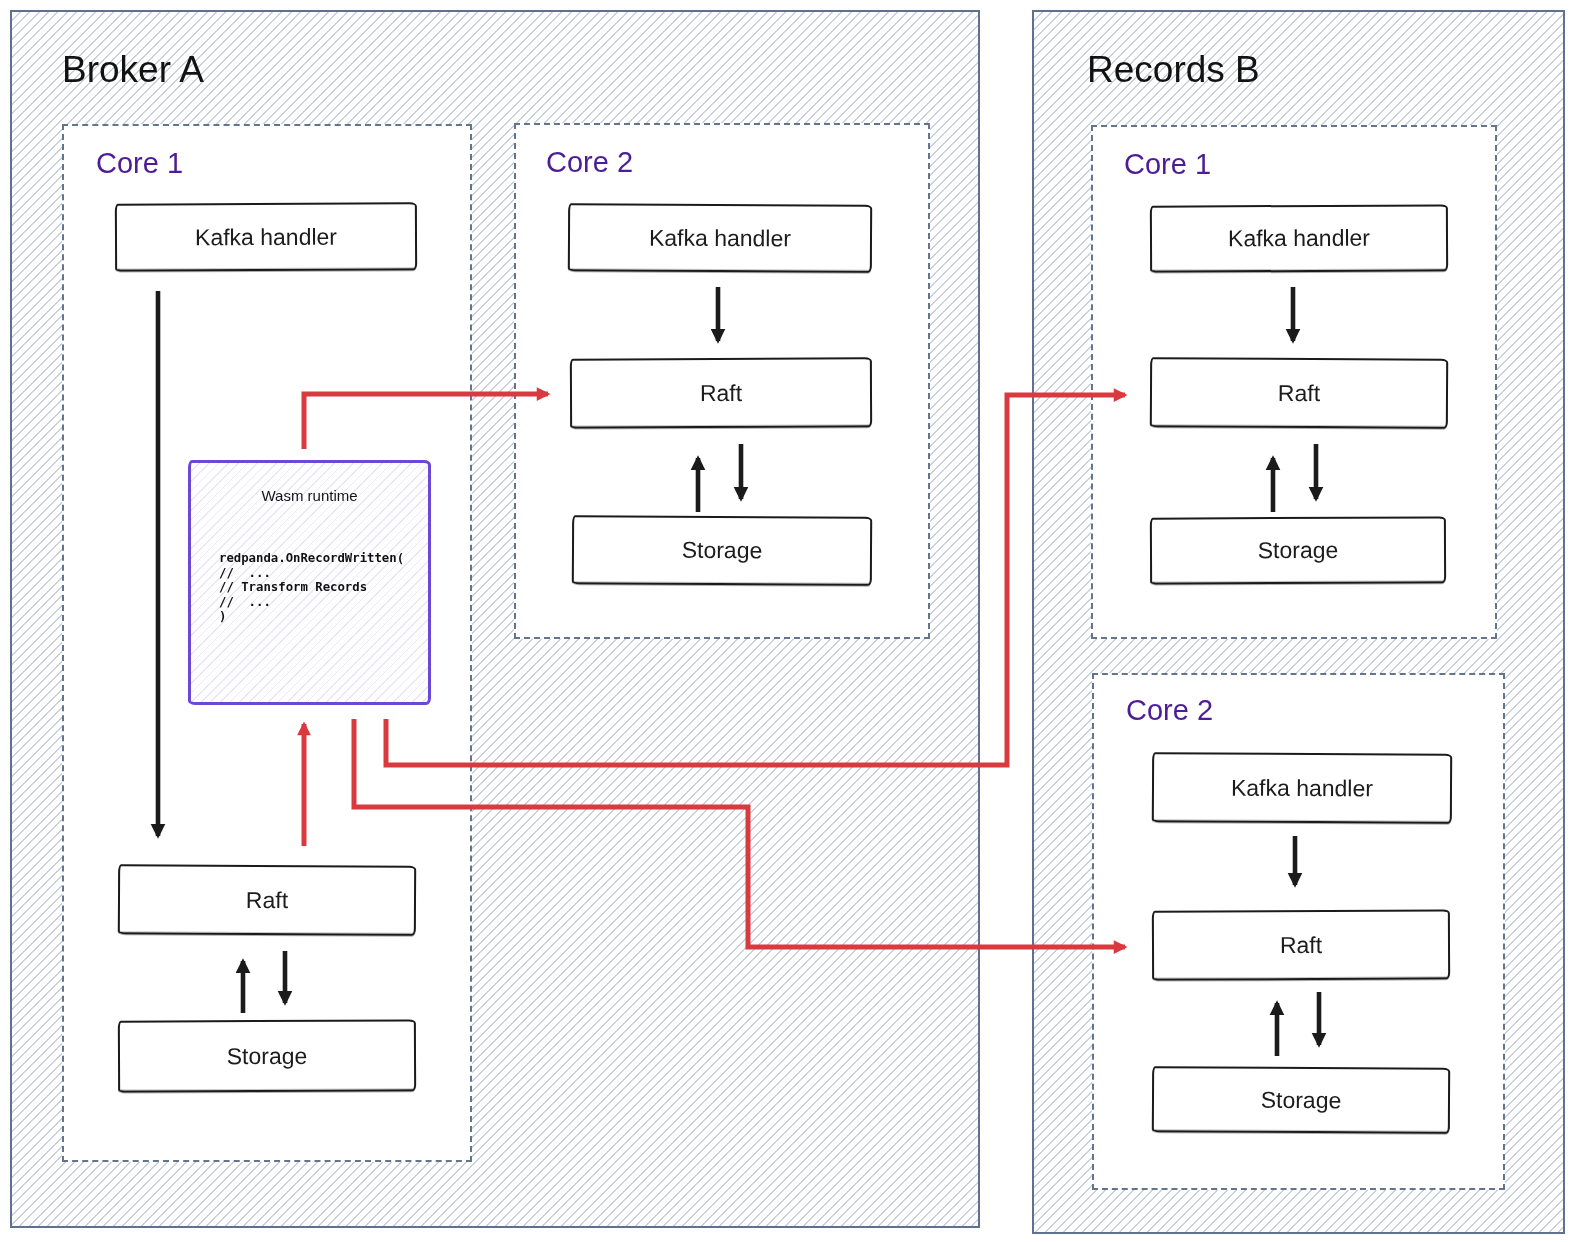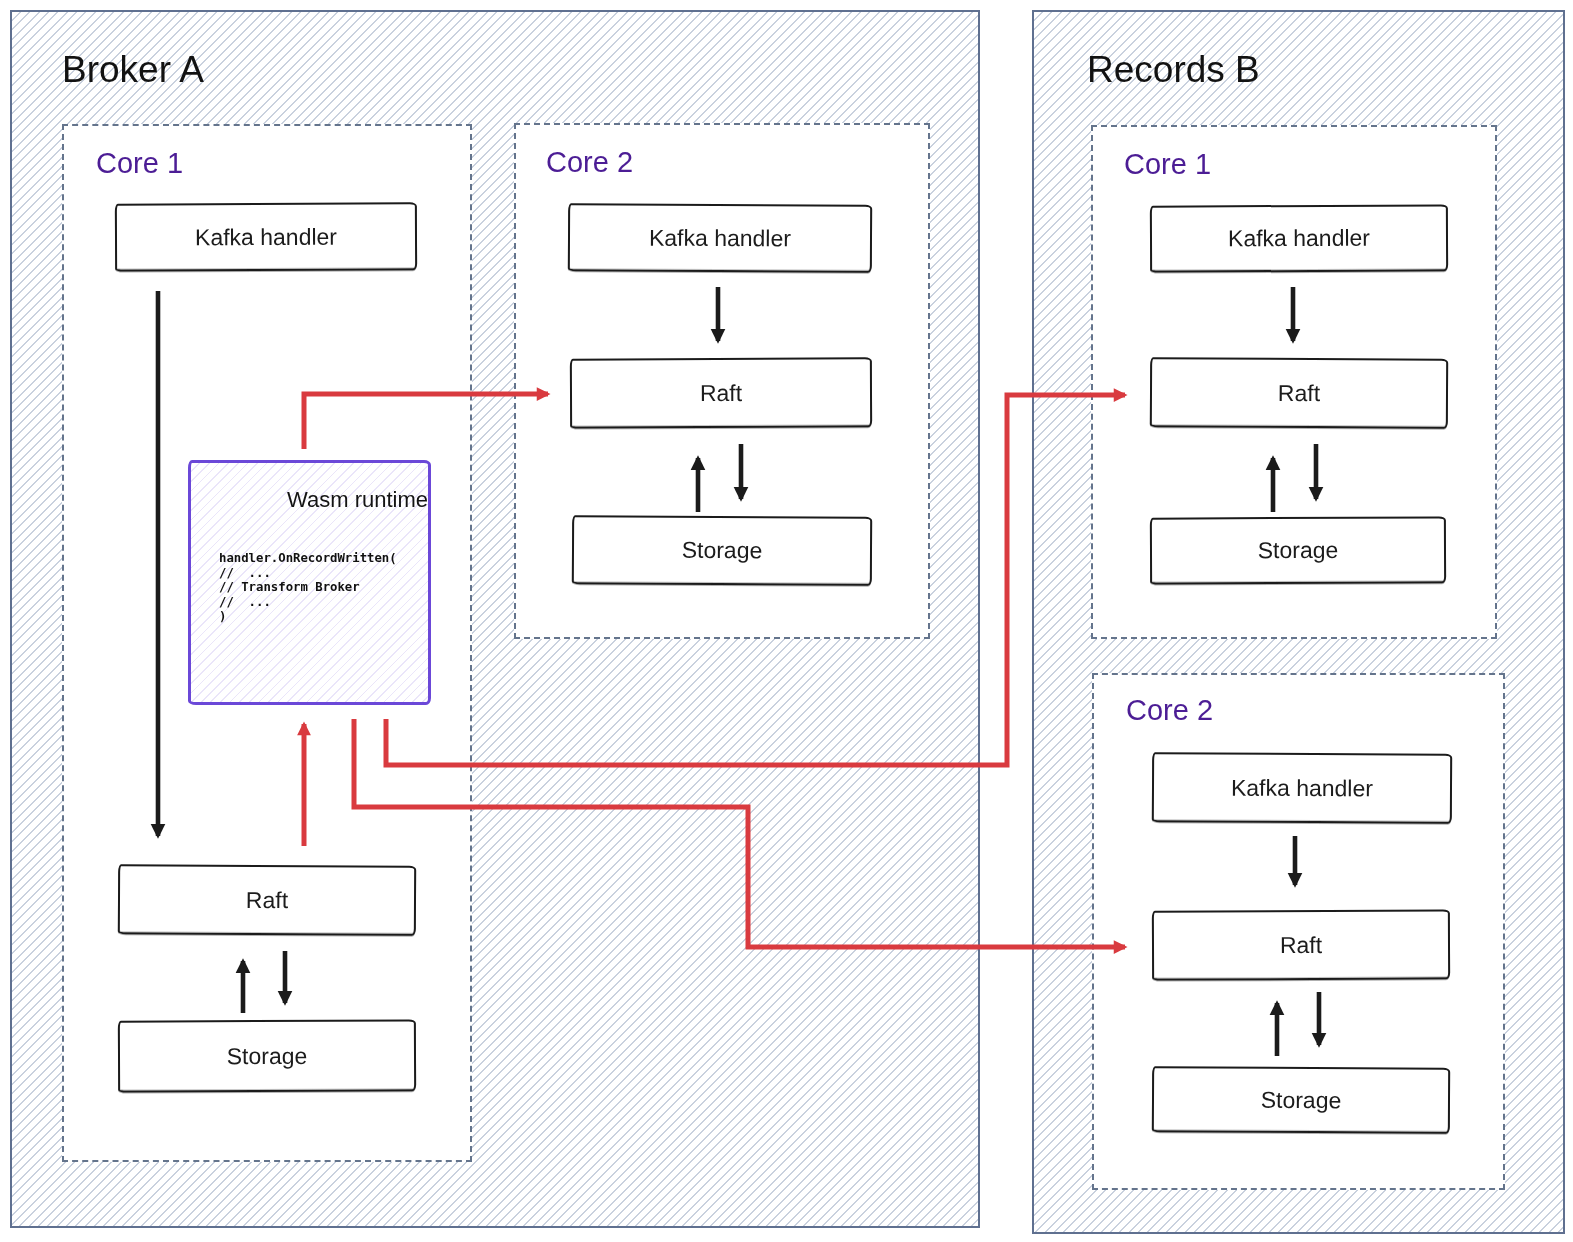--- a/index.html
+++ b/index.html
@@ -58,22 +58,22 @@
   .storage-b2{left:1152px;top:1067px;width:298px;height:66px;}
   
   .wasm{
     position:absolute;left:188px;top:460px;width:243px;height:245px;box-sizing:border-box;
     background-color:#fff;border:3px solid #6b48d8;border-radius:4px 7px 5px 8px/8px 5px 7px 4px;
     background-image:repeating-linear-gradient(135deg,
       rgba(255,255,255,0) 0px, rgba(255,255,255,0) 5.6px,
       rgba(107,72,216,.14) 5.6px, rgba(107,72,216,.14) 6.8px);
   }
   .wasm-title{
-    position:absolute;left:0;right:0;top:24px;text-align:right;
-    font-size:22px;color:#141414;
+    position:absolute;left:0;right:0;top:24px;text-align:center;
+    font-size:15px;color:#141414;
   }
   .wasm-code{
     position:absolute;left:28px;top:88px;
     font-family:"DejaVu Sans Mono",monospace;font-size:12.3px;line-height:14.5px;
     font-weight:600;color:#111;white-space:pre;
   }
   
   .overlay{position:absolute;left:0;top:0;width:1573px;height:1242px;pointer-events:none;}
 </style>
 </head>
@@ -104,21 +104,21 @@
   <div class="core core-b2">
     <div class="core-title" style="left:32px;top:20px;">Core 2</div>
   </div>
 
   <div class="node kafka-a1 tilt-a">Kafka handler</div>
   <div class="node raft-a1 tilt-b">Raft</div>
   <div class="node storage-a1 tilt-a">Storage</div>
 
   <div class="wasm">
     <div class="wasm-title">Wasm runtime</div>
-    <div class="wasm-code"><div>handler.OnRecordWritten(</div><div>//  ...</div><div>// Transform Broker</div><div>//  ...</div><div>)</div></div>
+    <div class="wasm-code"><div>redpanda.OnRecordWritten(</div><div>//  ...</div><div>// Transform Records</div><div>//  ...</div><div>)</div></div>
   </div>
 
   <div class="node kafka-a2 tilt-b">Kafka handler</div>
   <div class="node raft-a2 tilt-a">Raft</div>
   <div class="node storage-a2 tilt-b">Storage</div>
 
   <div class="node kafka-b1 tilt-a">Kafka handler</div>
   <div class="node raft-b1 tilt-b">Raft</div>
   <div class="node storage-b1 tilt-a">Storage</div>
 

